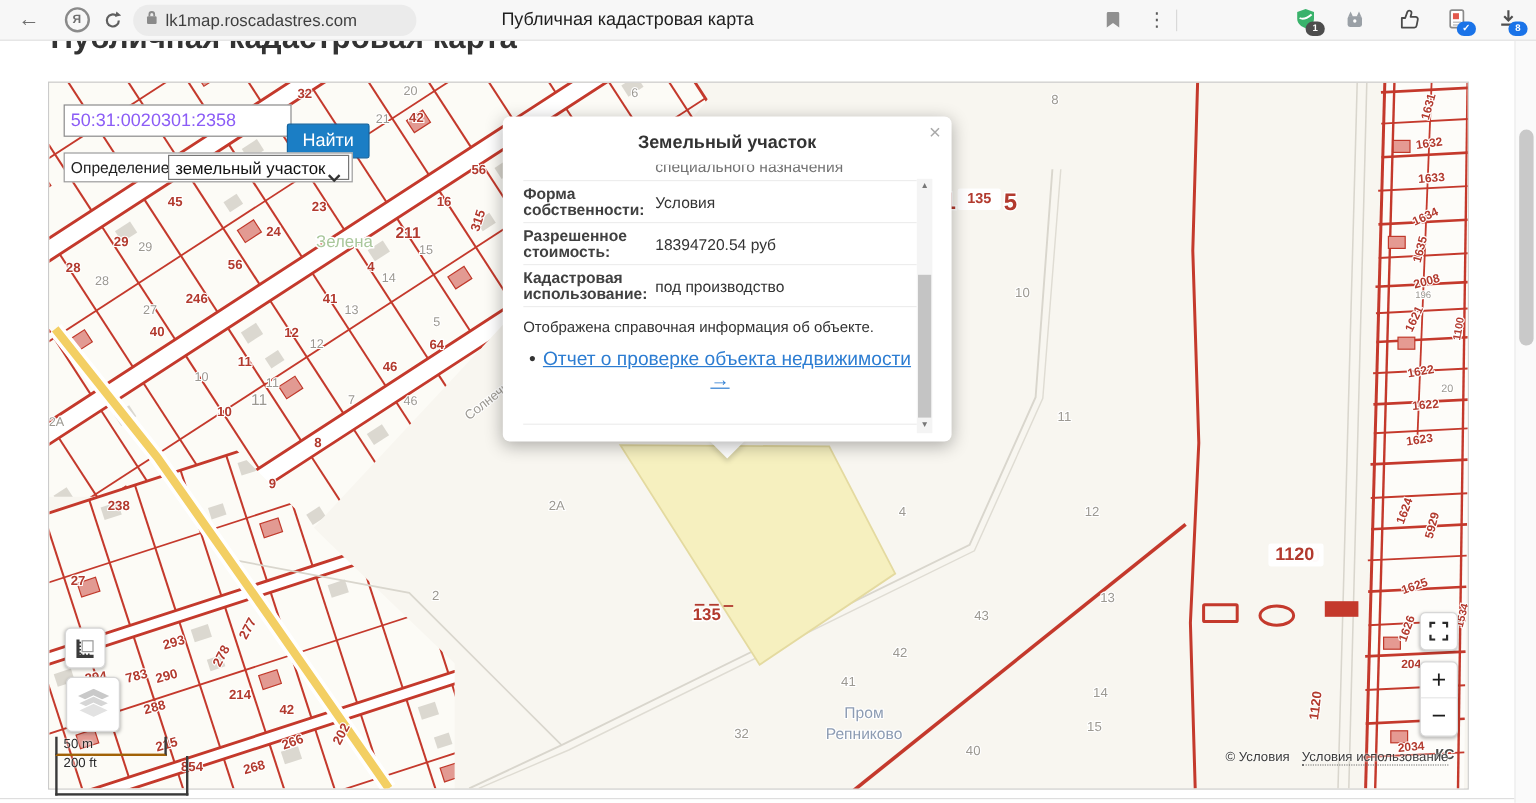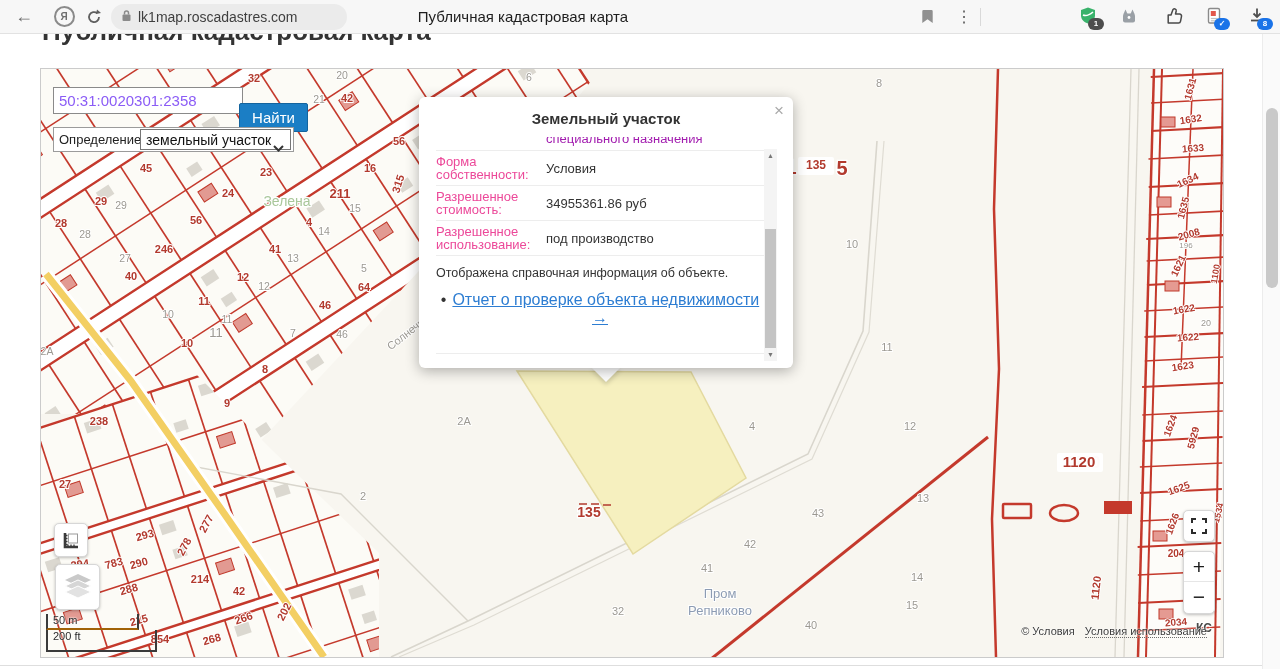--- a/index.html
+++ b/index.html
@@ -35,23 +35,23 @@
   #filterchev{position:absolute;right:6px;top:7px;}
   
   #popup{position:absolute;left:378px;top:28px;width:374px;height:271px;background:#fff;border-radius:6px;
     box-shadow:0 3px 14px rgba(0,0,0,.3);z-index:10;}
   #popuptail{position:absolute;left:550px;top:298px;width:0;height:0;border-left:15px solid transparent;
     border-right:15px solid transparent;border-top:15px solid #fff;z-index:9;filter:drop-shadow(0 3px 2px rgba(0,0,0,.15));}
   #popuptitle{position:absolute;left:0;top:13px;width:100%;text-align:center;font-size:15px;font-weight:bold;color:#333;}
   #popupclose{position:absolute;right:9px;top:5px;font-size:17px;color:#a9a9a9;cursor:pointer;line-height:17px;}
   #popupcontent{position:absolute;left:17px;top:40px;width:328px;height:216px;overflow:hidden;}
   #cutrow{height:13px;overflow:hidden;position:relative;}
-  #cutrowval{position:absolute;left:110px;top:-6px;font-size:13px;color:#a21caf;}
+  #cutrowval{position:absolute;left:110px;top:-6px;font-size:13px;color:#737373;}
   .prow{display:flex;border-top:1px solid #ededed;padding:4px 0;min-height:26px;align-items:center;}
-  .plabel{width:104px;font-weight:normal;font-size:13px;line-height:13px;color:#ec4899;flex:none;}
+  .plabel{width:104px;font-weight:bold;font-size:13px;line-height:13px;color:#404040;flex:none;}
   .pvalue{font-size:13px;color:#333;padding-left:6px;}
   #popupnote{border-top:1px solid #ededed;padding-top:9px;font-size:12.5px;color:#333;line-height:16px;}
   #popuplink{margin-top:10px;text-align:center;font-size:16px;}
   #popuplink a{color:#2d7dd2;text-decoration:underline;cursor:pointer;}
   #popuplink .bullet{color:#333;margin-right:6px;}
   #popupdivider{position:absolute;left:17px;top:256px;width:328px;height:1px;background:#ededed;}
   
   #pscroll{position:absolute;left:345px;top:52px;width:13px;height:212px;background:#f4f4f4;}
   .parrow{position:absolute;left:0;width:13px;height:13px;font-size:7px;color:#777;text-align:center;line-height:13px;cursor:pointer;}
   #pthumb{position:absolute;left:1px;top:80px;width:11px;height:119px;background:#c4c4c4;cursor:pointer;}
@@ -60,21 +60,21 @@
     box-shadow:0 1px 3px rgba(0,0,0,.25);display:flex;align-items:center;justify-content:center;cursor:pointer;z-index:6;}
   #zoombox{position:absolute;left:1142px;top:482px;width:30px;height:61px;background:#fff;border:1px solid #d7d7d7;
     border-radius:5px;box-shadow:0 1px 3px rgba(0,0,0,.25);z-index:6;}
   .zbtn{width:30px;height:30px;text-align:center;line-height:30px;font-size:21px;color:#1c1c1c;cursor:pointer;}
   #zoombox .zbtn:first-child{border-bottom:1px solid #e6e6e6;box-sizing:border-box;}
   
   #scale{position:absolute;left:5px;top:545px;z-index:6;color:#2b2b2b;font-size:11px;text-shadow:0 0 2px #fff,0 0 2px #fff;}
   #scale .sm{width:84px;height:13px;border-left:2px solid #3a3a3a;border-right:2px solid #3a3a3a;
     border-bottom:2px solid #a16207;padding:0 0 1px 5px;}
   #scale .sf{width:102px;height:13px;border-left:2px solid #3a3a3a;border-right:2px solid #3a3a3a;
-    border-bottom:2px solid #3a3a3a;padding:0 0 7px 5px;}
+    border-bottom:2px solid #3a3a3a;padding:0 0 18px 5px;}
   
   #attrib{position:absolute;right:16px;top:556px;font-size:11px;color:#3c3c3c;z-index:6;
     text-shadow:0 0 2px #fff,0 0 2px #fff;white-space:nowrap;}
   #attrib .terms{border-bottom:1px dotted #6d6d6d;cursor:pointer;margin-left:10px;}
   
   #vscroll{position:absolute;left:1262px;top:33px;width:18px;height:636px;background:#fafafa;border-left:1px solid #ececec;z-index:40;}
   #vthumb{position:absolute;left:3px;top:75px;width:12px;height:180px;background:#c9c9c9;border-radius:6px;cursor:pointer;}
   #bottomline{position:absolute;left:0;top:665px;width:1280px;height:1px;background:#dedede;z-index:3;}
 </style>
 </head>
@@ -605,24 +605,24 @@
       <div id="cutrow">
         <div id="cutrowval">специального назначения</div>
       </div>
       <div>
           <div class="prow">
             <div class="plabel">Форма собственности:</div>
             <div class="pvalue">Условия</div>
           </div>
           <div class="prow">
             <div class="plabel">Разрешенное стоимость:</div>
-            <div class="pvalue">34955361.86 руб</div>
+            <div class="pvalue">18394720.54 руб</div>
           </div>
           <div class="prow">
-            <div class="plabel">Разрешенное использование:</div>
+            <div class="plabel">Кадастровая использование:</div>
             <div class="pvalue">под производство</div>
           </div>
         </div>
       <div id="popupnote">
         <div>Отображена справочная информация об объекте.</div>
       </div>
       <div id="popuplink">
         <span class="bullet">•</span><a>Отчет о проверке объекта недвижимости →</a>
       </div>
     </div>

